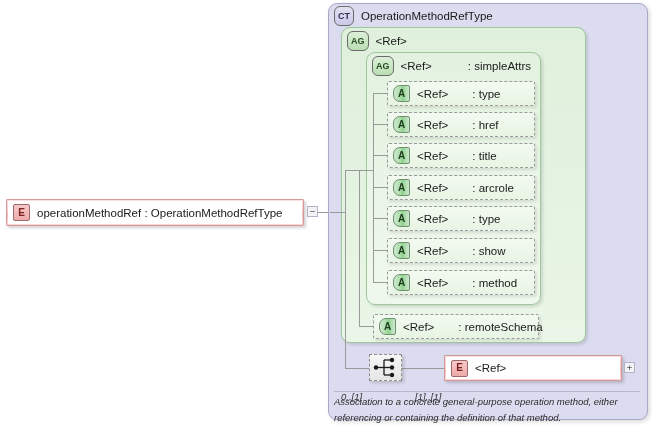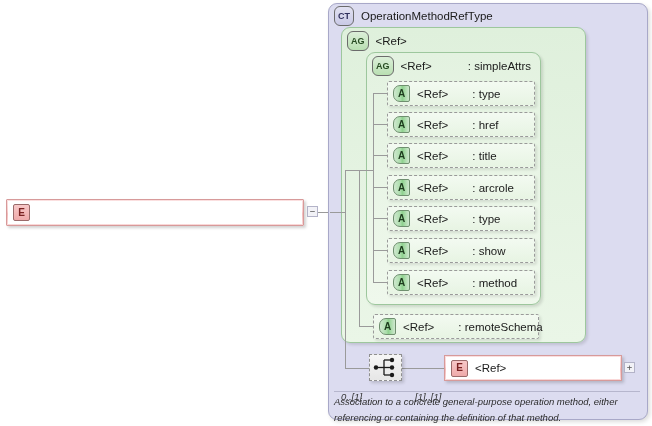--- a/index.html
+++ b/index.html
@@ -154,20 +154,21 @@
 </style>
 </head>
 <body>
 
 <div class="canvas">
 
   <div class="abs" id="root-element">
     <div class="inner-white"></div>
     <div class="row">
       <span class="badge badge-E">E</span>
+      <span class="lbl lbl-title">operationMethodRef : OperationMethodRefType</span>
     </div>
   </div>
 
   <div class="abs pmbox" style="left:307px;top:206px;">
     <span>−</span>
   </div>
 
   <div class="line hline" style="left:318px;top:212px;width:12px;"></div>
 
   <div class="abs" id="ct-box"></div>

